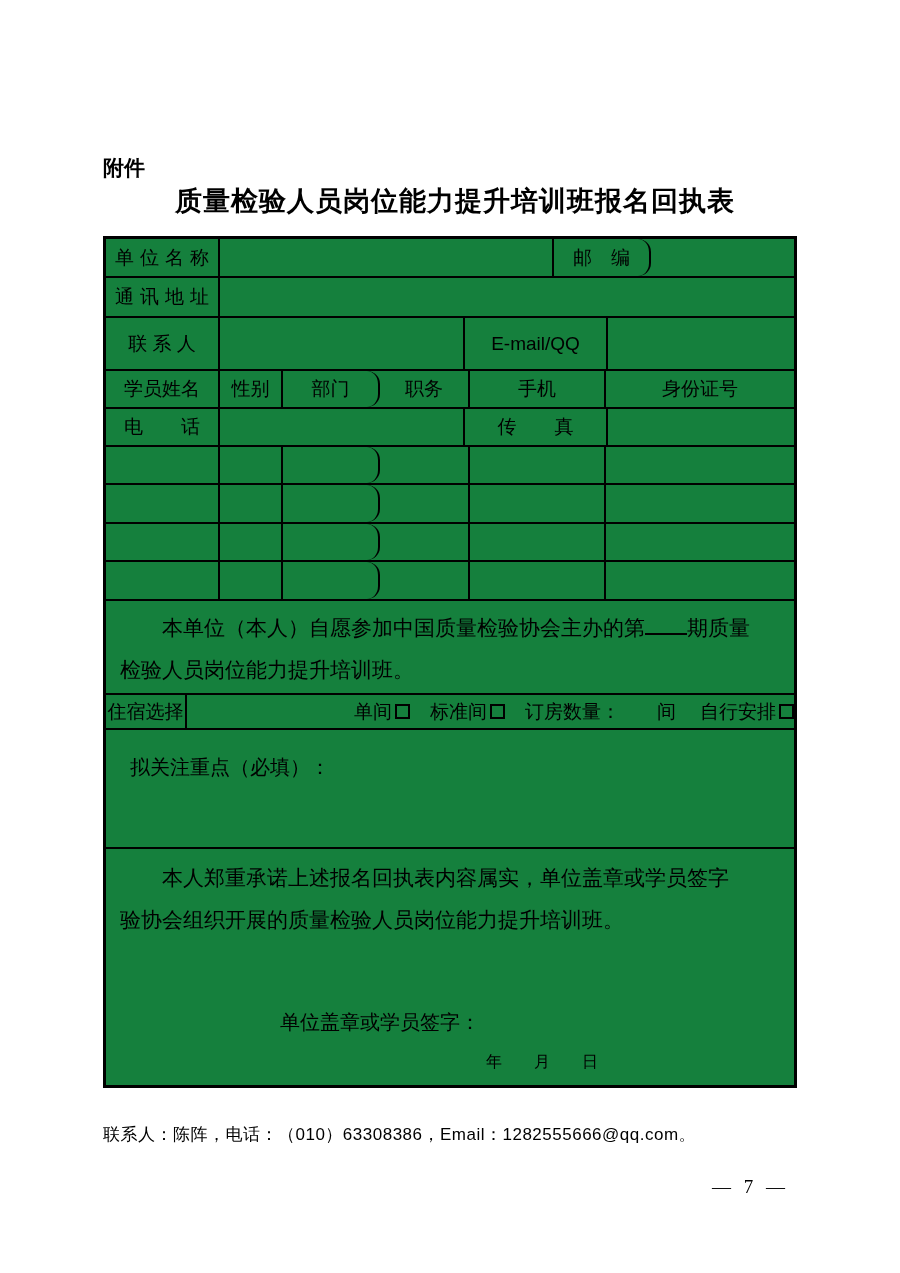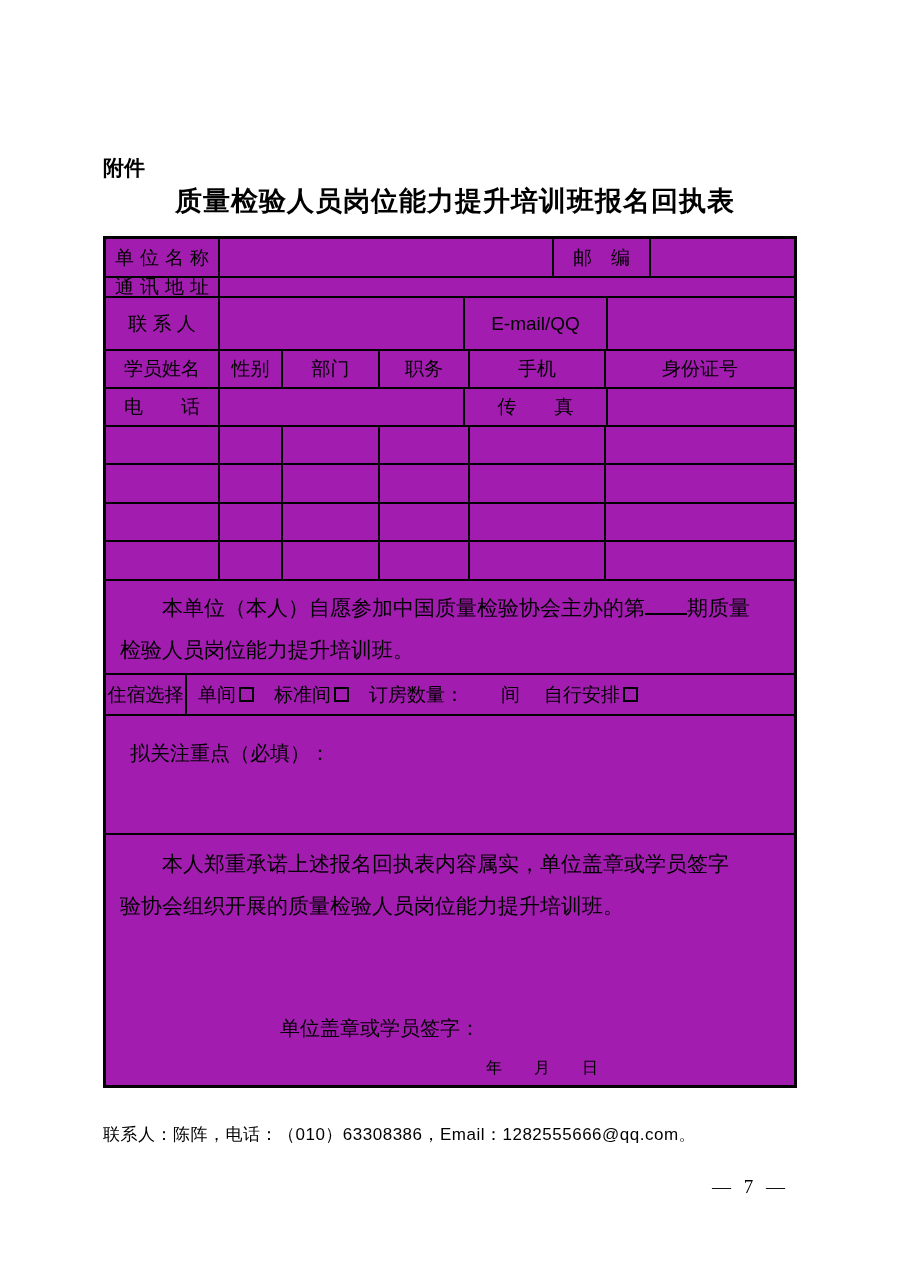--- a/index.html
+++ b/index.html
@@ -9,52 +9,52 @@
     font-family: "Liberation Sans", "DejaVu Sans", sans-serif;
     color: #000;
   }
   .page { position: relative; width: 900px; height: 1273px; background: #fff; overflow: hidden; }
 
   .attachment { position: absolute; left: 103px; top: 154px; font-size: 21px; font-weight: bold; }
   .title { position: absolute; left: 5px; top: 183px; width: 900px; text-align: center;
            font-size: 27px; font-weight: bold; letter-spacing: 1px; }
 
   .tbl { position: absolute; left: 103px; top: 236px; width: 694px; height: 852px;
-         border: 3px solid #000; background: #a21caf; display: flex; flex-direction: column; }
+         border: 3px solid #000; background: #15803d; display: flex; flex-direction: column; }
   .row { display: flex; border-bottom: 2px solid #000; flex: none; }
   .row.last { border-bottom: none; }
   .cell { border-right: 2px solid #000; display: flex; align-items: center;
           justify-content: center; font-size: 19px; flex: none; overflow: hidden; }
   .cell.end { border-right: none; flex: 1 1 auto; }
   .ls6 { letter-spacing: 6px; text-indent: 6px; }
 
-  .w114 { width: 114px; } .w334 { width: 334px; } .w97 { width: 97px; }
+  .w114 { width: 114px; } .w334 { width: 334px; } .w97 { width: 97px; border-radius: 13px; }
   .w245 { width: 245px; } .w143 { width: 143px; }
   .w63 { width: 63px; } .w90 { width: 90px; } .w136 { width: 136px; } .w81 { width: 81px; }
 
   .stmt { display: block; padding: 6px 14px 0; font-size: 21px; line-height: 42px; text-align: left; }
   .stmt .line1 { text-indent: 42px; white-space: nowrap; }
   .blank-underline { display: inline-block; width: 42px; height: 20px;
                      border-bottom: 2px solid #000; }
 
-  .accom-content { justify-content: flex-start; padding-left: 11px; font-size: 19px; font-family: Liberation Serif, serif; }
+  .accom-content { justify-content: flex-end; padding-left: 11px; font-size: 19px; font-family: Liberation Serif, serif; }
   .cb { display: inline-block; width: 15px; height: 15px; border: 2px solid #000;
         margin-left: 3px; vertical-align: -2px; }
   .g20 { display:inline-block; width: 20px; } .g37 { display:inline-block; width: 37px; }
   .g24 { display:inline-block; width: 24px; }
   .qty-input { display:inline-block; width: 18px; height: 18px; }
 
   .focus-cell { align-items: flex-start; justify-content: flex-start; padding: 24px;
                 font-size: 20px; }
 
   .commit-cell { flex-direction: column; align-items: stretch; justify-content: flex-start;
                  padding: 8px 14px; font-size: 21px; }
   .commit-cell .para { line-height: 42px; }
   .commit-cell .line1 { text-indent: 42px; white-space: nowrap; }
-  .sig-line { margin-top: 88px; padding-left: 160px; font-size: 20px; line-height: 26px; }
+  .sig-line { margin-top: 68px; padding-left: 160px; font-size: 20px; line-height: 26px; }
   .date-line { margin-top: 15px; padding-left: 366px; font-size: 16px; line-height: 24px; }
 
   .footer { position: absolute; left: 103px; top: 1103px; font-size: 17px; letter-spacing: 0.5px; margin-top: 20px; }
   .pageno { position: absolute; left: 712px; top: 1176px; font-size: 19px;
             font-family: "Liberation Serif", "DejaVu Serif", serif; letter-spacing: 4px; }
 </style>
 </head>
 <body>
 
 <div class="page">
@@ -64,21 +64,21 @@
 
   <div class="tbl">
 
     <div class="row" style="height:39px">
       <div class="cell w114 ls6">单位名称</div>
       <div class="cell w334"></div>
       <div class="cell w97">邮　编</div>
       <div class="cell end"></div>
     </div>
 
-    <div class="row" style="height:20px">
+    <div class="row" style="height:40px">
       <div class="cell w114 ls6">通讯地址</div>
       <div class="cell end"></div>
     </div>
 
     <div class="row" style="height:53px">
       <div class="cell w114">联 系 人</div>
       <div class="cell w245"></div>
       <div class="cell w143">E-mail/QQ</div>
       <div class="cell end"></div>
     </div>
@@ -132,21 +132,21 @@
       <div class="cell end"></div>
     </div>
 
     <div class="row" style="height:94px">
       <div class="cell end stmt">
         <div class="line1"><span>本单位（本人）自愿参加中国质量检验协会主办的第</span><span class="blank-underline"></span><span>期质量</span></div>
         <div>检验人员岗位能力提升培训班。</div>
       </div>
     </div>
 
-    <div class="row" style="height:41px">
+    <div class="row" style="height:35px">
       <div class="cell w81">住宿选择</div>
       <div class="cell end accom-content">
         <span>单间</span>
           <span class="cb"></span>
           <span class="g20"></span>
         <span>标准间</span>
           <span class="cb"></span>
           <span class="g20"></span>
         <span>订房数量：</span>
           <span class="g37"><span class="qty-input"></span></span>

